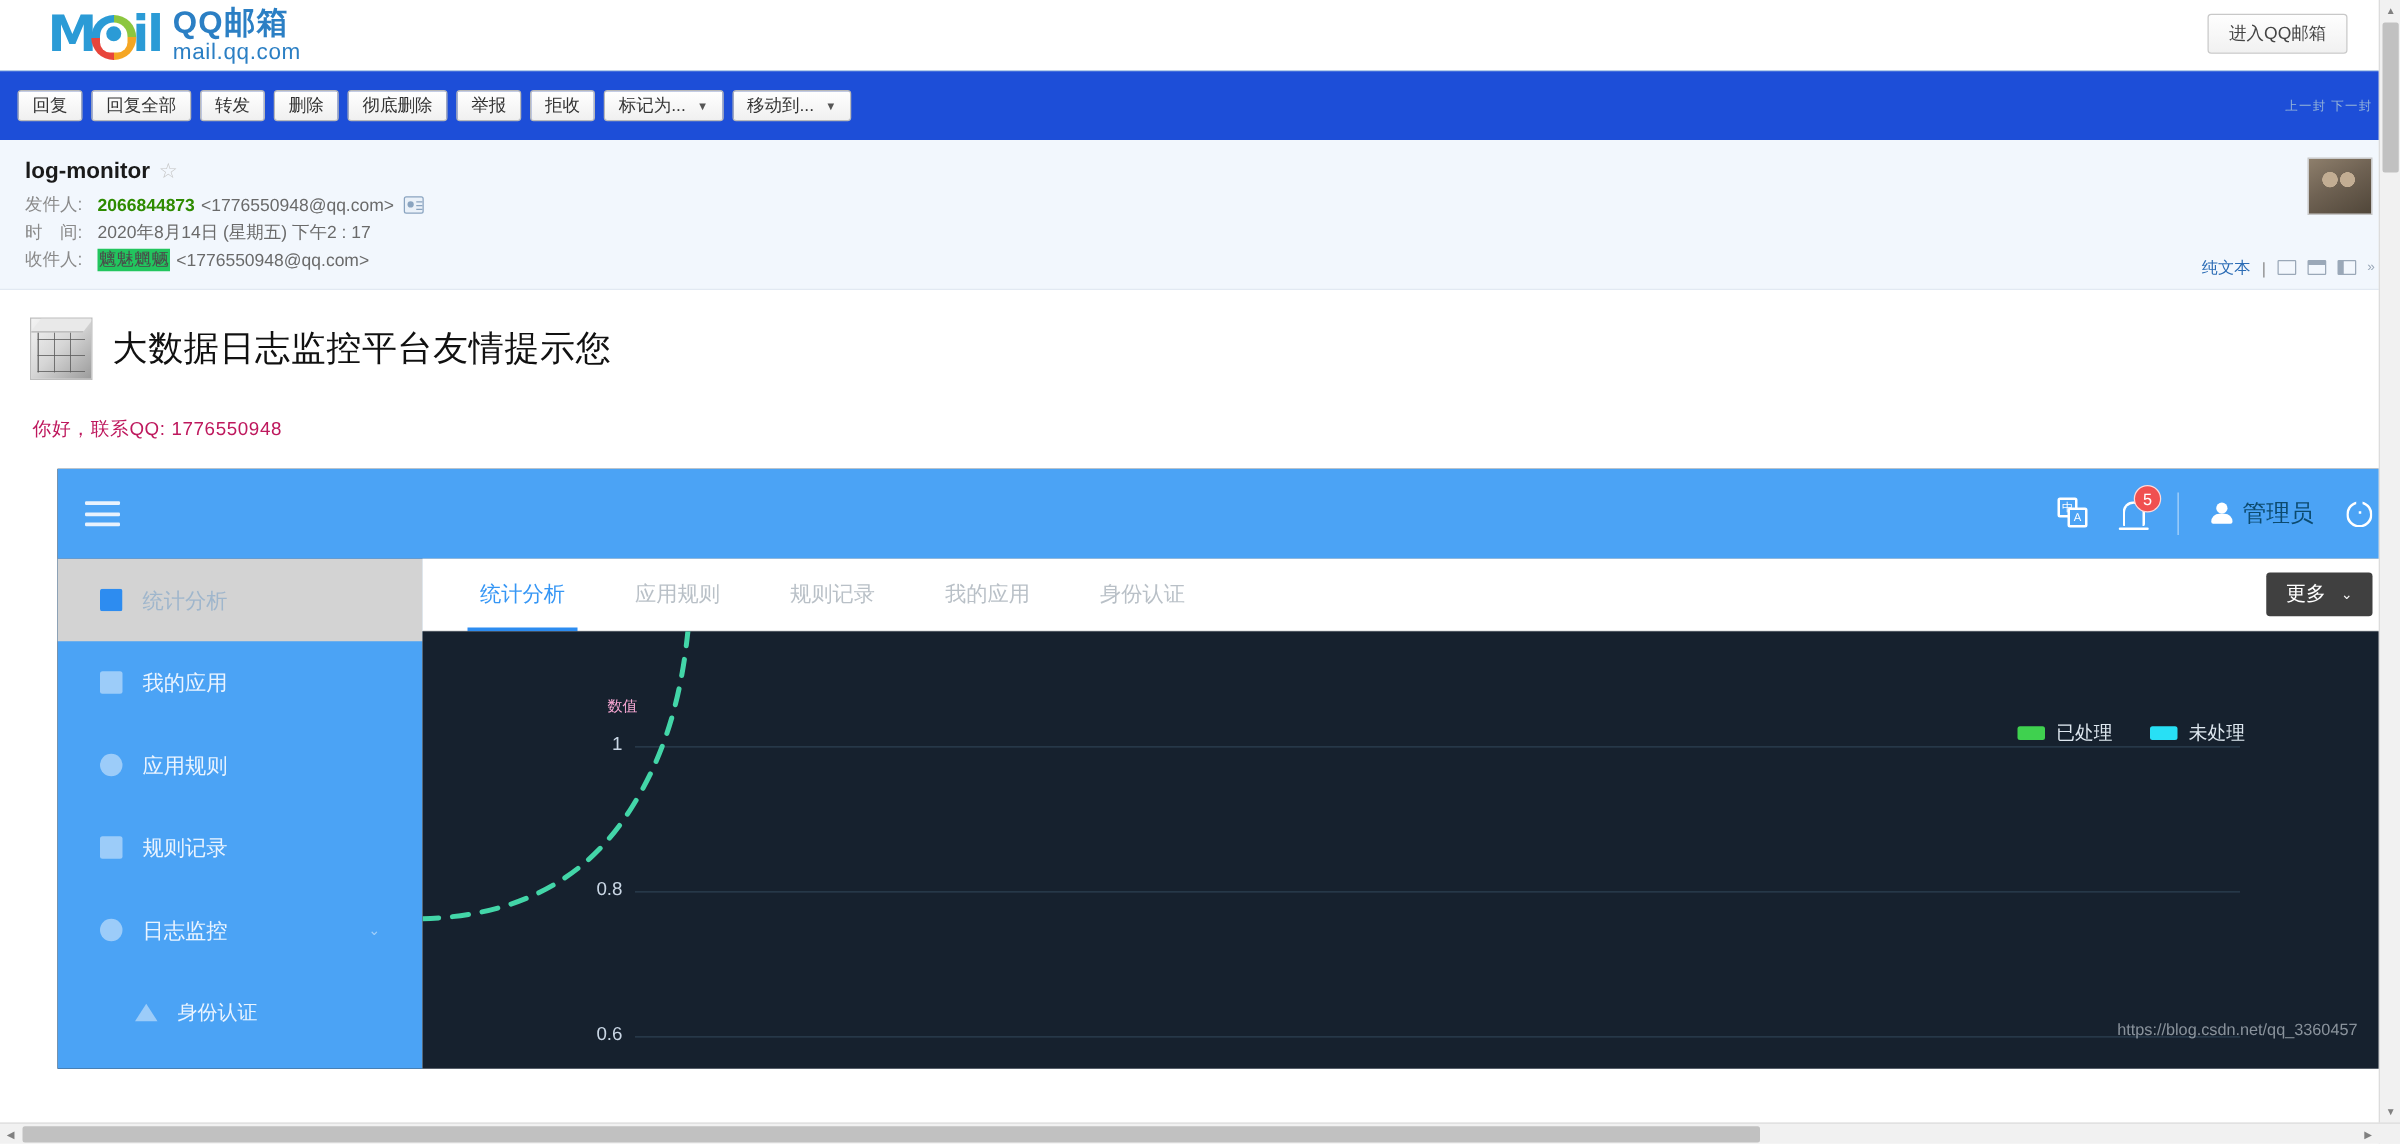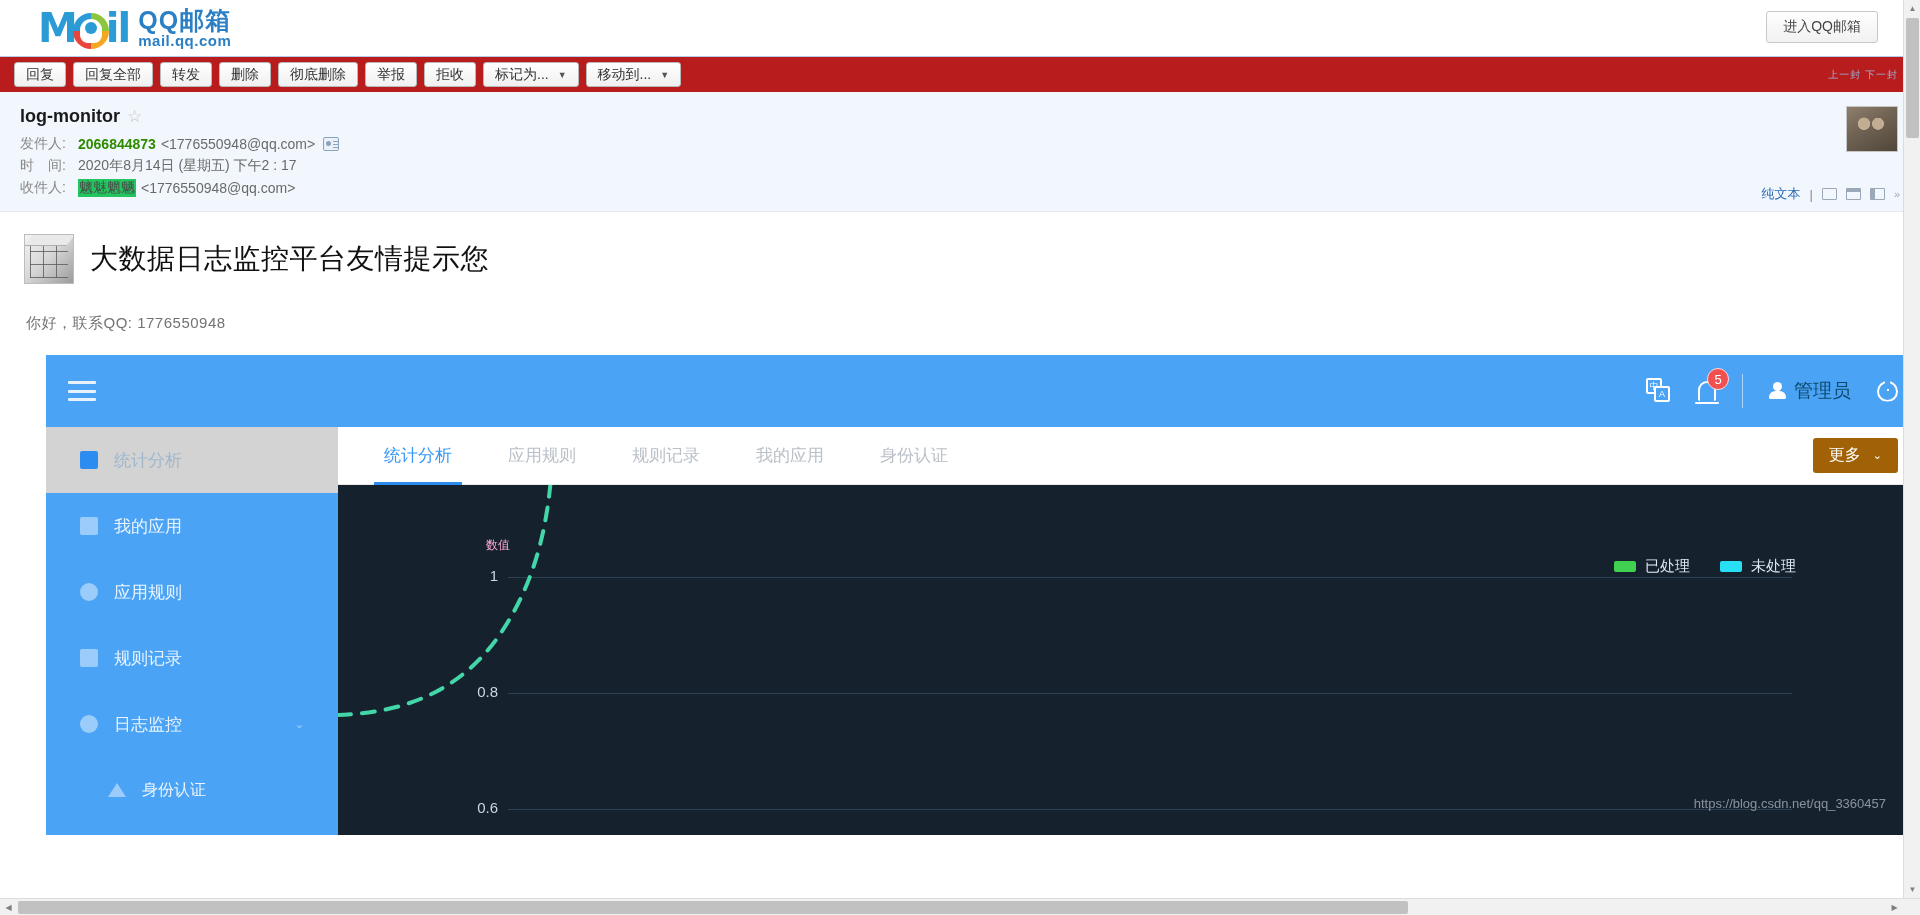--- a/index.html
+++ b/index.html
@@ -39,31 +39,31 @@
     width: 22px; height: 24px; border-radius: 11px 11px 8px 8px;
     background: #ffffff;
   }
   .logo-circle::before {
     content: ""; position: absolute; left: 12px; top: 9px;
     width: 12px; height: 12px; border-radius: 50%;
     background: #2b9bd6; z-index: 2;
   }
   .logo-text { line-height: 1.05; margin-left: 4px; }
   .logo-cn { font-size: 25px; color: #2b7fc4; font-weight: 700; letter-spacing: 1px; }
-  .logo-url { font-size: 15px; color: #2b7fc4; font-weight: 700; letter-spacing: .5px; }
+  .logo-url { font-size: 18px; color: #2b7fc4; font-weight: 400; letter-spacing: .5px; }
 
   .enter-btn {
     position: absolute; right: 42px; top: 11px;
     padding: 6px 16px; font-size: 14px; color: #444;
     background: linear-gradient(#fefefe, #f1f1f1);
     border: 1px solid #c8c8c8; border-radius: 3px; cursor: pointer;
   }
 
   .toolbar {
-    height: 36px; background: #b91c1c;
+    height: 56px; background: #1d4ed8;
     border-top: 1px solid #b5cce8;
     display: flex; align-items: center; gap: 7px;
     padding: 0 14px; position: relative;
   }
   .tbtn {
     height: 25px; min-width: 48px;
     padding: 0 11px; font-size: 14px; color: #333;
     background: linear-gradient(#ffffff, #f0f0f0);
     border: 1px solid #b9b9b9; border-radius: 3px;
     display: flex; align-items: center; justify-content: center;
@@ -145,21 +145,21 @@
       repeating-linear-gradient(90deg, rgba(90,90,90,.8) 0 1px, transparent 1px 13px);
   }
   .cube::after {
     content: ""; position: absolute; left: 5px; top: -4px;
     width: 42px; height: 14px; background: #e9e9e9;
     transform: skewX(-38deg); border-bottom: 1px solid #b0b0b0;
   }
   .promo-title { font-size: 28px; color: #111; letter-spacing: .5px; }
   .greet {
     margin: 30px 0 0 2px; font-size: 15px;
-    color: #737373; letter-spacing: .5px;
+    color: #be185d; letter-spacing: .5px;
   }
 
   
   .shot {
     margin: 22px 0 0 22px;
     width: 1878px; height: 480px;
     position: relative; overflow: hidden; background: #0d1c2b;
   }
   .dash-header {
     height: 72px; background: #4ba3f5;
@@ -261,21 +261,21 @@
     padding: 0 28px; height: 58px; line-height: 58px;
     font-size: 17px; color: #b9c0c7; cursor: pointer; position: relative;
   }
   .tab.active { color: #3596f5; }
   .tab.active::after {
     content: ""; position: absolute; left: 18px; right: 18px; bottom: 0;
     height: 3px; background: #2d8cf0;
   }
   .more-btn {
     position: absolute; right: 26px; top: 11px;
-    height: 35px; padding: 0 16px; background: #a16207; color: #fff;
+    height: 35px; padding: 0 16px; background: #404040; color: #fff;
     font-size: 16px; border-radius: 3px; display: flex;
     align-items: center; gap: 12px; cursor: pointer; margin-left: 35px;
   }
   .more-btn .dn { font-size: 11px; }
 
   .chart-area {
     position: absolute; left: 0; right: 0; top: 58px; bottom: 0;
     background: #16212e; overflow: hidden;
   }
   .y-title {

